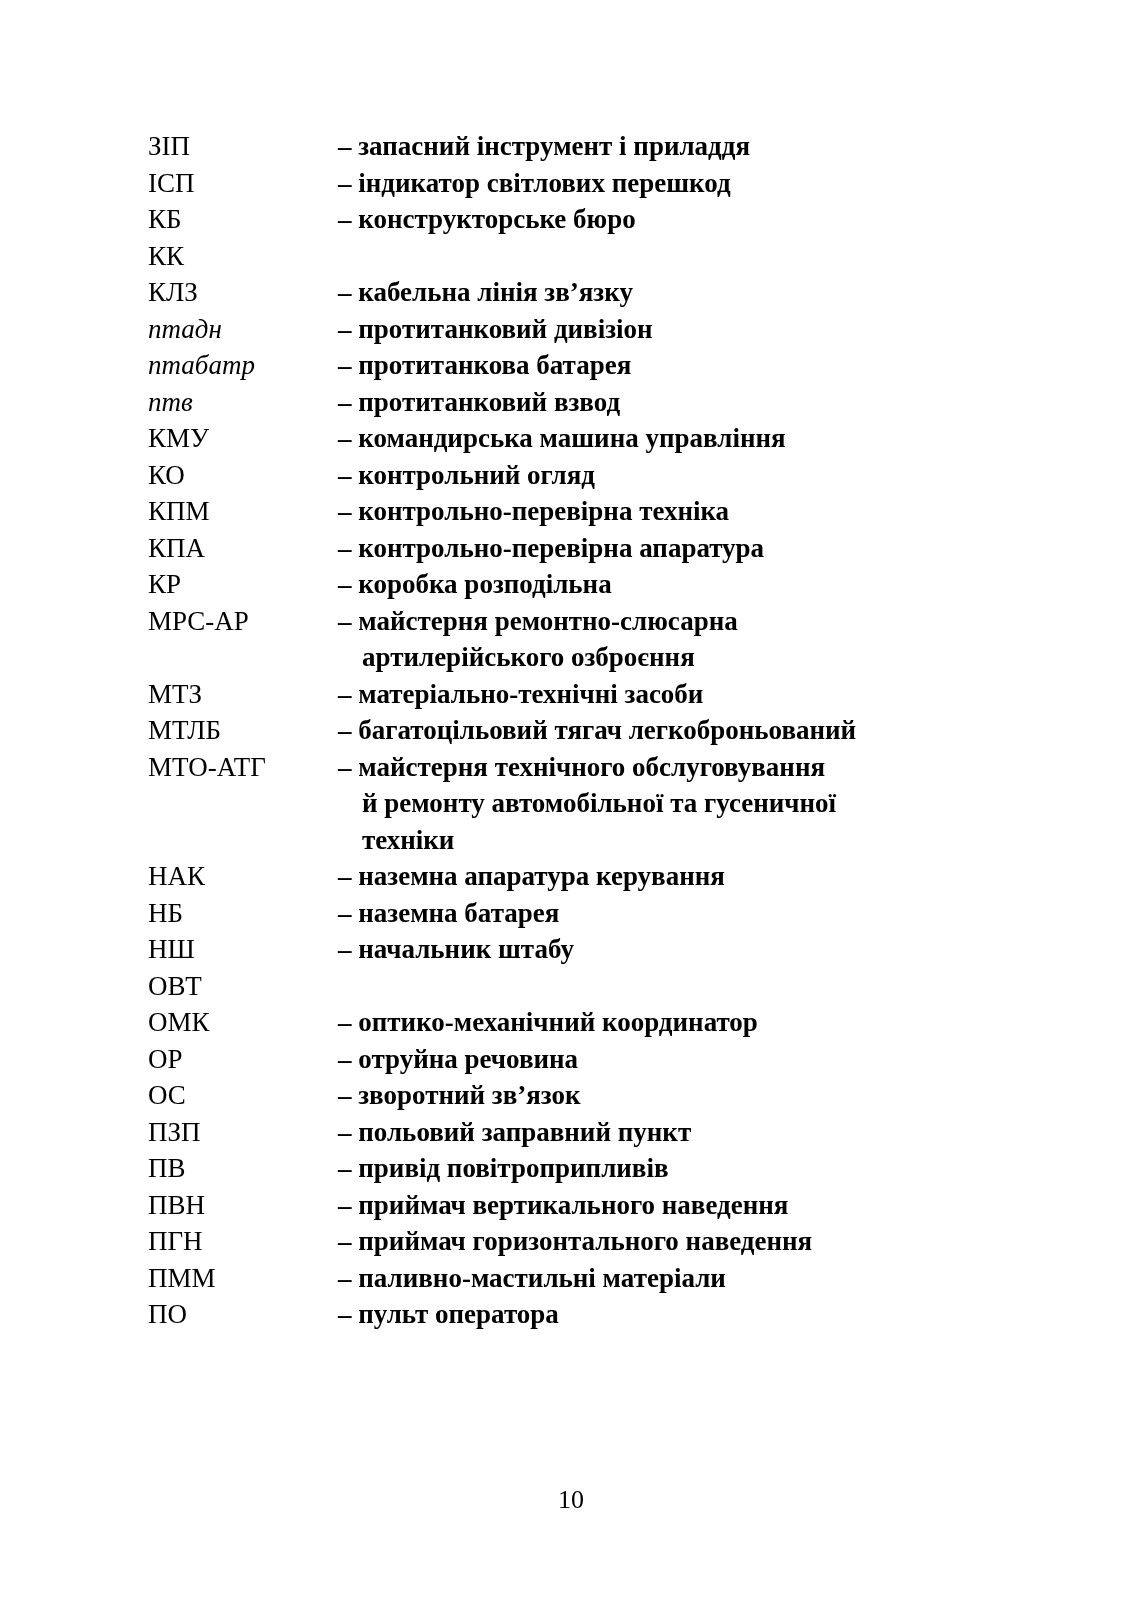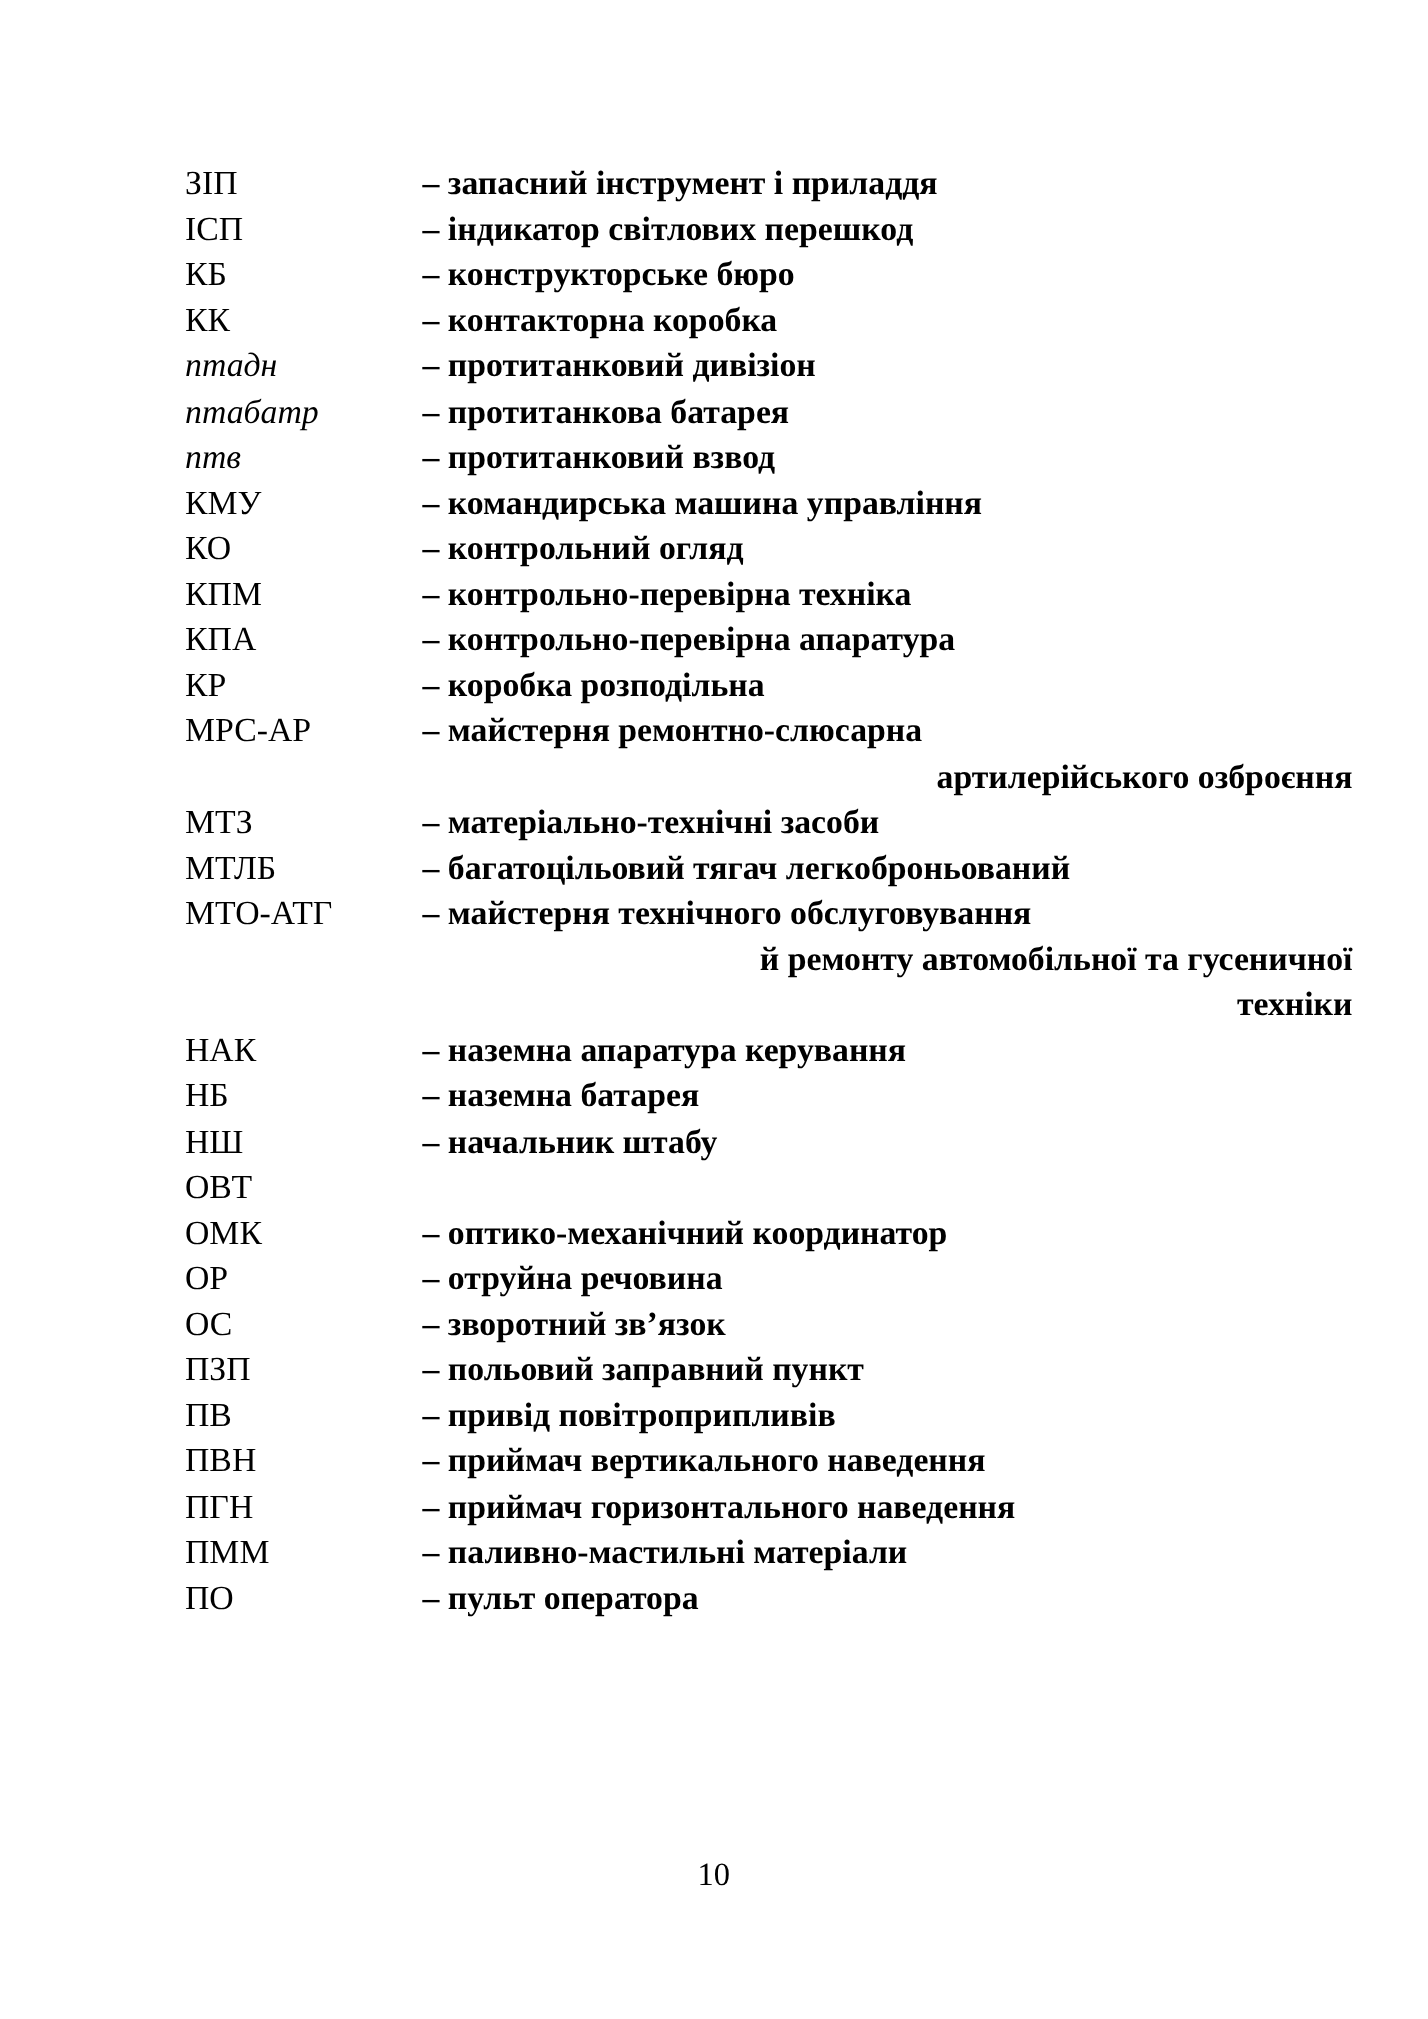--- a/index.html
+++ b/index.html
@@ -40,21 +40,20 @@
     flex: 1 1 auto;
     font-size: 27px;
     line-height: 36.5px;
     font-weight: bold;
   }
   .def-line {
     white-space: nowrap;
   }
   .def-line.cont {
     padding-left: 24px;
-    text-align: right;
   }
   .page-number {
     position: absolute;
     top: 1484px;
     left: 0;
     width: 100%;
     text-align: center;
     font-size: 26px;
     line-height: 32px;
   }
@@ -77,22 +76,25 @@
         </div>
       </div>
       <div class="abbr-row">
         <div class="abbr-term">КБ</div>
         <div class="abbr-def">
           <div class="def-line first">– конструкторське бюро</div>
         </div>
       </div>
       <div class="abbr-row">
         <div class="abbr-term">КК</div>
-        <div class="abbr-def">
-          <div class="def-line first">– контакторна коробка</div>
+      </div>
+      <div class="abbr-row">
+        <div class="abbr-term">КЛЗ</div>
+        <div class="abbr-def">
+          <div class="def-line first">– кабельна лінія зв’язку</div>
         </div>
       </div>
       <div class="abbr-row">
         <div class="abbr-term italic">птадн</div>
         <div class="abbr-def">
           <div class="def-line first">– протитанковий дивізіон</div>
         </div>
       </div>
       <div class="abbr-row">
         <div class="abbr-term italic">птабатр</div>

